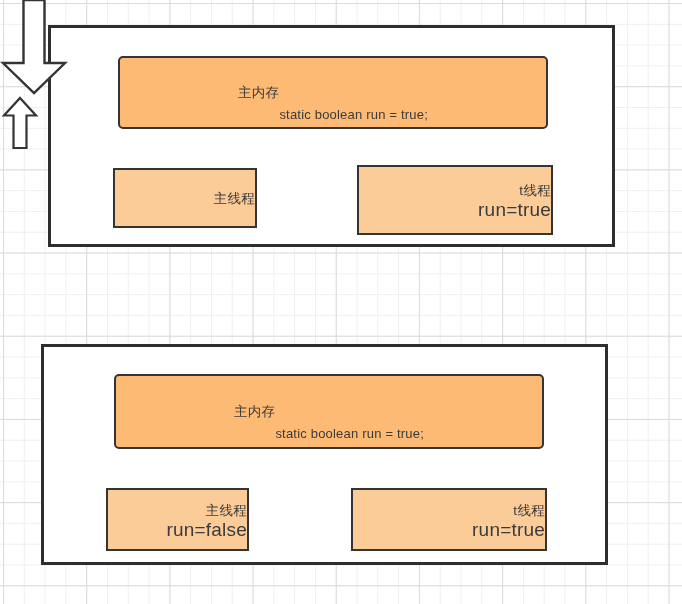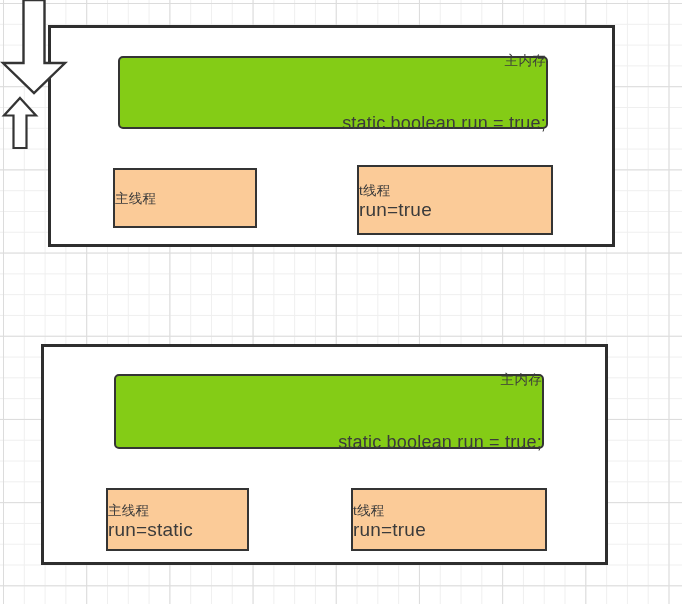--- a/index.html
+++ b/index.html
@@ -50,65 +50,65 @@
     left: 41px;
     top: 344px;
     width: 567px;
     height: 221px;
   }
 
   
   .memory-box {
     position: absolute;
     box-sizing: border-box;
-    background: #84cc16;
+    background: #fdba74;
     border: 2px solid #343434;
     border-radius: 5px;
+    display: flex;
+    flex-direction: row;
+    align-items: center;
+    justify-content: center;
+    color: #3b3b3b;
+  }
+  #memory-top {
+    left: 67px;
+    top: 28px;
+    width: 430px;
+    height: 73px;
+  }
+  #memory-bottom {
+    left: 70px;
+    top: 27px;
+    width: 430px;
+    height: 75px;
+  }
+  .memory-title {
+    font-size: 13.5px;
+    line-height: 18px;
+    letter-spacing: 0.3px;
+  }
+  .memory-code {
+    font-size: 13px;
+    line-height: 19px;
+    letter-spacing: 0.2px;
+    margin-top: 44px;
+  }
+
+  
+  .thread-box {
+    position: absolute;
+    box-sizing: border-box;
+    background: #fbcb98;
+    border: 2px solid #343434;
     display: flex;
     flex-direction: column;
     align-items: flex-end;
     justify-content: center;
     color: #3b3b3b;
   }
-  #memory-top {
-    left: 67px;
-    top: 28px;
-    width: 430px;
-    height: 73px;
-  }
-  #memory-bottom {
-    left: 70px;
-    top: 27px;
-    width: 430px;
-    height: 75px;
-  }
-  .memory-title {
-    font-size: 13.5px;
-    line-height: 18px;
-    letter-spacing: 0.3px;
-  }
-  .memory-code {
-    font-size: 18px;
-    line-height: 19px;
-    letter-spacing: 0.2px;
-    margin-top: 44px;
-  }
-
-  
-  .thread-box {
-    position: absolute;
-    box-sizing: border-box;
-    background: #fbcb98;
-    border: 2px solid #343434;
-    display: flex;
-    flex-direction: column;
-    align-items: flex-start;
-    justify-content: center;
-    color: #3b3b3b;
-  }
   .thread-title {
     font-size: 13.5px;
     line-height: 19px;
     letter-spacing: 0.3px;
   }
   .thread-state {
     font-size: 19px;
     line-height: 19px;
     letter-spacing: 0.2px;
   }
@@ -187,21 +187,21 @@
 
   <div class="container-box" id="container-bottom">
 
     <div class="memory-box" id="memory-bottom">
       <div class="memory-title">主内存</div>
       <div class="memory-code">static boolean run = true;</div>
     </div>
 
     <div class="thread-box" id="thread-main-bottom">
       <div class="thread-title">主线程</div>
-      <div class="thread-state">run=static</div>
+      <div class="thread-state">run=false</div>
     </div>
 
     <div class="thread-box" id="thread-t-bottom">
       <div class="thread-title">t线程</div>
       <div class="thread-state">run=true</div>
     </div>
   </div>
 
   <div id="arrow-up-wrap">
     <svg class="arrow-svg" width="40" height="54" viewBox="0 0 40 54">

